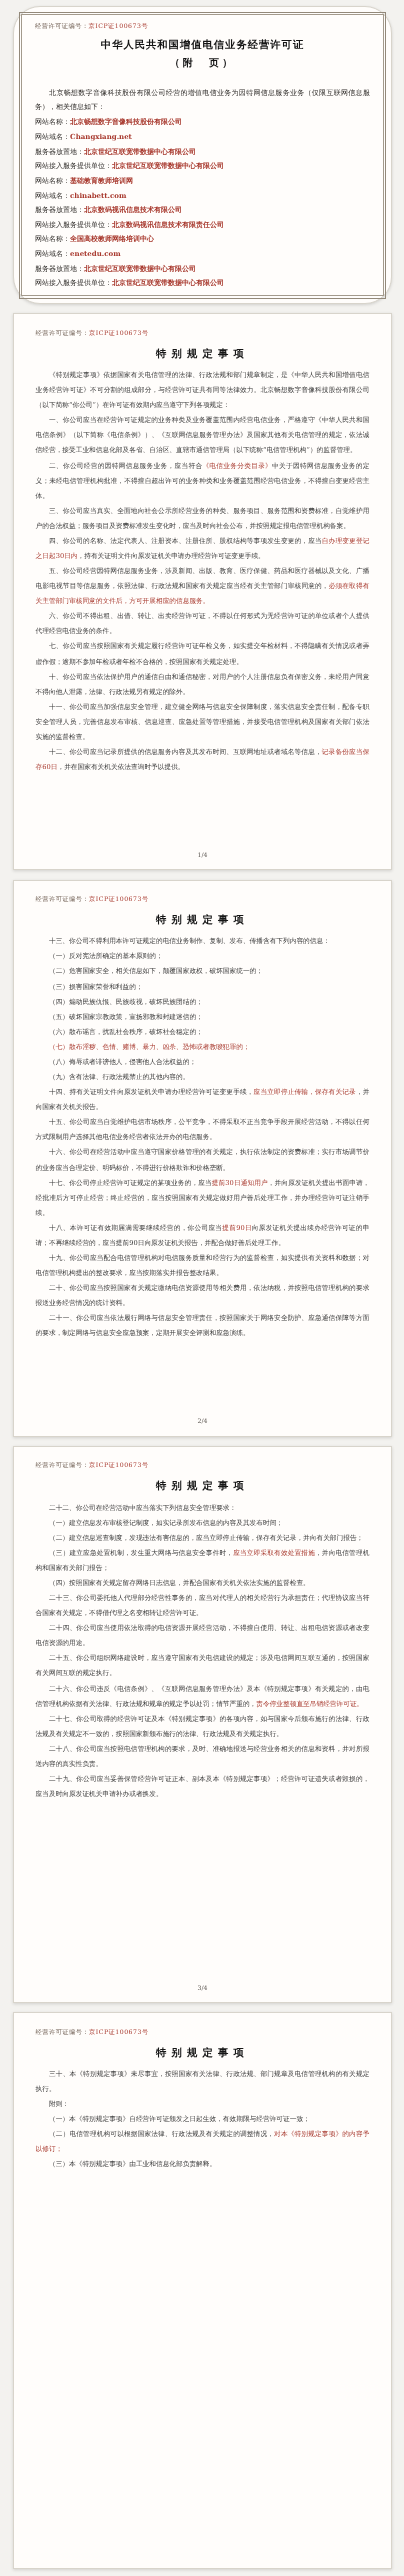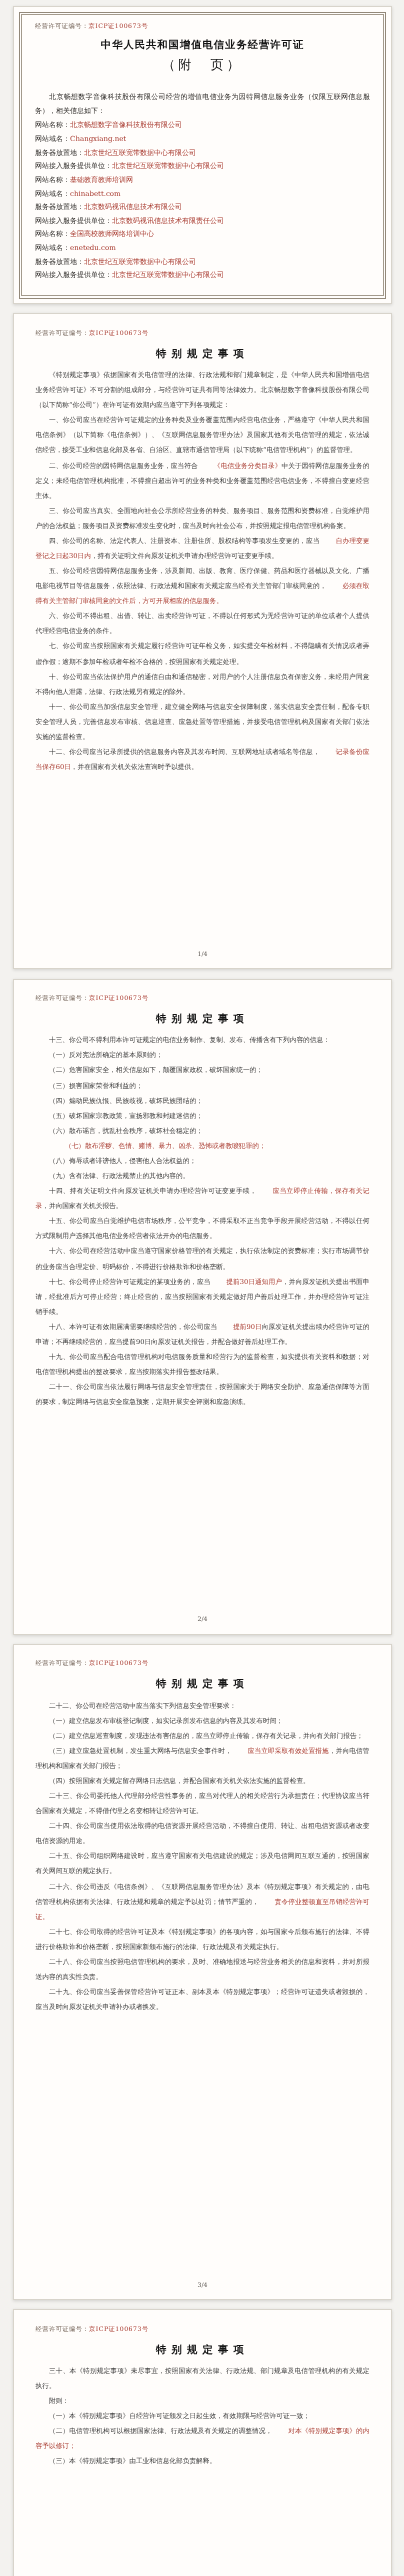--- a/index.html
+++ b/index.html
@@ -12,63 +12,63 @@
   .doc-root{
     display:flex; flex-direction:column; align-items:center;
     gap:9.3px; padding:6.2px 0;
   }
   .page{
     width:379px; background:#fffdfb;
     border:0.5px solid #d8d4cb;
     box-shadow:0 1px 3.1px rgba(0,0,0,0.14);
   }
   
-  .cert-page{ height:298px; padding:4.6px; }
+  .cert-page{ height:298px; padding:4.6px;border-radius:27px; }
   .cert-frame{
     height:100%; border:1px solid #93897a; position:relative;
     padding:9.3px 15.5px 7.2px; overflow:hidden;
   }
   .cert-frame::before{
     content:""; position:absolute; inset:1.5px;
     border:0.5px solid #a39a8c; pointer-events:none;
   }
   .page-header{ font-size:6.2px; letter-spacing:0.5px; line-height:1.4; }
   .hdr-label{ color:#6b5a4e; }
   .hdr-number{ color:#a8392e; }
   .cert-title{
     font-size:10.3px; font-weight:bold; text-align:center;
     letter-spacing:1px; margin-top:7.2px; color:#151515;
   }
   .cert-subtitle{
-    font-size:13px; font-weight:normal; text-align:center;
+    font-size:10px; font-weight:bold; text-align:center;
     letter-spacing:3.1px; margin-top:4.1px; color:#151515;
   }
   .cert-intro{
     margin-top:17px; font-size:7px; line-height:1.95;
     text-indent:2em; color:#2e2b28; text-align:justify;
   }
   .cert-fields{ margin-top:1px; }
   .cert-field{ font-size:7px; line-height:1.95; color:#2e2b28; }
   .f-label{ color:#2e2b28; }
-  .f-value{ color:#a8392e; }
+  .f-value{ color:#a8392e;font-weight:bold; }
   
   .prov-page{
-    height:656px; padding:14.4px 21.6px 11.3px;
+    height:557px; padding:14.4px 21.6px 11.3px;
     display:flex; flex-direction:column;
   }
   .prov-title{
     font-size:10.3px; font-weight:bold; text-align:center;
     letter-spacing:5.2px; margin:9.3px 0 7.2px; color:#161616;
   }
   .prov-body{ flex:1; }
   .prov-para{
     font-size:6.7px; line-height:2.25; text-indent:2em;
     text-align:justify; color:#3a3a3a;
   }
-  .red{ color:#a8392e;padding-left:16px; }
+  .red{ color:#a8392e; }
   .page-num{
     margin-top:auto; padding-top:5.2px;
     text-align:center; font-size:6.2px; color:#55504a;
   }
   .prov-pages-container{ display:contents; }
 </style>
 </head>
 <body>
 
 <div class="doc-root">
@@ -128,37 +128,38 @@
           <p class="prov-para"><span>（六）散布谣言，扰乱社会秩序，破坏社会稳定的；</span></p>
           <p class="prov-para"><span class="red">（七）散布淫秽、色情、赌博、暴力、凶杀、恐怖或者教唆犯罪的；</span></p>
           <p class="prov-para"><span>（八）侮辱或者诽谤他人，侵害他人合法权益的；</span></p>
           <p class="prov-para"><span>（九）含有法律、行政法规禁止的其他内容的。</span></p>
           <p class="prov-para"><span>十四、持有关证明文件向原发证机关申请办理经营许可证变更手续，</span><span class="red">应当立即停止传输，保存有关记录</span><span>，并向国家有关机关报告。</span></p>
           <p class="prov-para"><span>十五、你公司应当自觉维护电信市场秩序，公平竞争，不得采取不正当竞争手段开展经营活动，不得以任何方式限制用户选择其他电信业务经营者依法开办的电信服务。</span></p>
           <p class="prov-para"><span>十六、你公司在经营活动中应当遵守国家价格管理的有关规定，执行依法制定的资费标准；实行市场调节价的业务应当合理定价、明码标价，不得进行价格欺诈和价格垄断。</span></p>
           <p class="prov-para"><span>十七、你公司停止经营许可证规定的某项业务的，应当</span><span class="red">提前30日通知用户</span><span>，并向原发证机关提出书面申请，经批准后方可停止经营；终止经营的，应当按照国家有关规定做好用户善后处理工作，并办理经营许可证注销手续。</span></p>
           <p class="prov-para"><span>十八、本许可证有效期届满需要继续经营的，你公司应当</span><span class="red">提前90日</span><span>向原发证机关提出续办经营许可证的申请；不再继续经营的，应当提前90日向原发证机关报告，并配合做好善后处理工作。</span></p>
           <p class="prov-para"><span>十九、你公司应当配合电信管理机构对电信服务质量和经营行为的监督检查，如实提供有关资料和数据；对电信管理机构提出的整改要求，应当按期落实并报告整改结果。</span></p>
+          <p class="prov-para"><span>二十、你公司应当按照国家有关规定缴纳电信资源使用等相关费用，依法纳税，并按照电信管理机构的要求报送业务经营情况的统计资料。</span></p>
           <p class="prov-para"><span>二十一、你公司应当依法履行网络与信息安全管理责任，按照国家关于网络安全防护、应急通信保障等方面的要求，制定网络与信息安全应急预案，定期开展安全评测和应急演练。</span></p>
         </div>
         <div class="page-num">2/4</div>
       </section><section class="page prov-page">
         <div class="page-header"><span class="hdr-label">经营许可证编号：</span><span class="hdr-number">京ICP证100673号</span></div>
         <h2 class="prov-title">特别规定事项</h2>
         <div class="prov-body">
           <p class="prov-para"><span>二十二、你公司在经营活动中应当落实下列信息安全管理要求：</span></p>
           <p class="prov-para"><span>（一）建立信息发布审核登记制度，如实记录所发布信息的内容及其发布时间；</span></p>
           <p class="prov-para"><span>（二）建立信息巡查制度，发现违法有害信息的，应当立即停止传输，保存有关记录，并向有关部门报告；</span></p>
           <p class="prov-para"><span>（三）建立应急处置机制，发生重大网络与信息安全事件时，</span><span class="red">应当立即采取有效处置措施</span><span>，并向电信管理机构和国家有关部门报告；</span></p>
           <p class="prov-para"><span>（四）按照国家有关规定留存网络日志信息，并配合国家有关机关依法实施的监督检查。</span></p>
           <p class="prov-para"><span>二十三、你公司委托他人代理部分经营性事务的，应当对代理人的相关经营行为承担责任；代理协议应当符合国家有关规定，不得借代理之名变相转让经营许可证。</span></p>
           <p class="prov-para"><span>二十四、你公司应当使用依法取得的电信资源开展经营活动，不得擅自使用、转让、出租电信资源或者改变电信资源的用途。</span></p>
           <p class="prov-para"><span>二十五、你公司组织网络建设时，应当遵守国家有关电信建设的规定；涉及电信网间互联互通的，按照国家有关网间互联的规定执行。</span></p>
           <p class="prov-para"><span>二十六、你公司违反《电信条例》、《互联网信息服务管理办法》及本《特别规定事项》有关规定的，由电信管理机构依据有关法律、行政法规和规章的规定予以处罚；情节严重的，</span><span class="red">责令停业整顿直至吊销经营许可证。</span></p>
-          <p class="prov-para"><span>二十七、你公司取得的经营许可证及本《特别规定事项》的各项内容，如与国家今后颁布施行的法律、不得进行价格欺诈和价格垄断，按照国家新颁布施行的法律、行政法规及有关规定执行。</span></p>
+          <p class="prov-para"><span>二十七、你公司取得的经营许可证及本《特别规定事项》的各项内容，如与国家今后颁布施行的法律、行政法规及有关规定不一致的，按照国家新颁布施行的法律、行政法规及有关规定执行。</span></p>
           <p class="prov-para"><span>二十八、你公司应当按照电信管理机构的要求，及时、准确地报送与经营业务相关的信息和资料，并对所报送内容的真实性负责。</span></p>
           <p class="prov-para"><span>二十九、你公司应当妥善保管经营许可证正本、副本及本《特别规定事项》；经营许可证遗失或者毁损的，应当及时向原发证机关申请补办或者换发。</span></p>
         </div>
         <div class="page-num">3/4</div>
       </section><section class="page prov-page">
         <div class="page-header"><span class="hdr-label">经营许可证编号：</span><span class="hdr-number">京ICP证100673号</span></div>
         <h2 class="prov-title">特别规定事项</h2>
         <div class="prov-body">
           <p class="prov-para"><span>三十、本《特别规定事项》未尽事宜，按照国家有关法律、行政法规、部门规章及电信管理机构的有关规定执行。</span></p>
           <p class="prov-para"><span>附则：</span></p>

